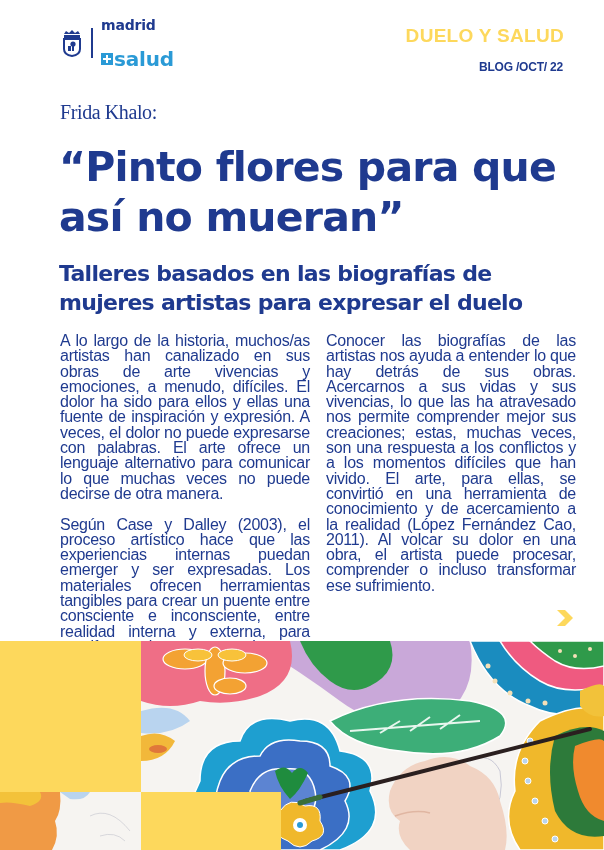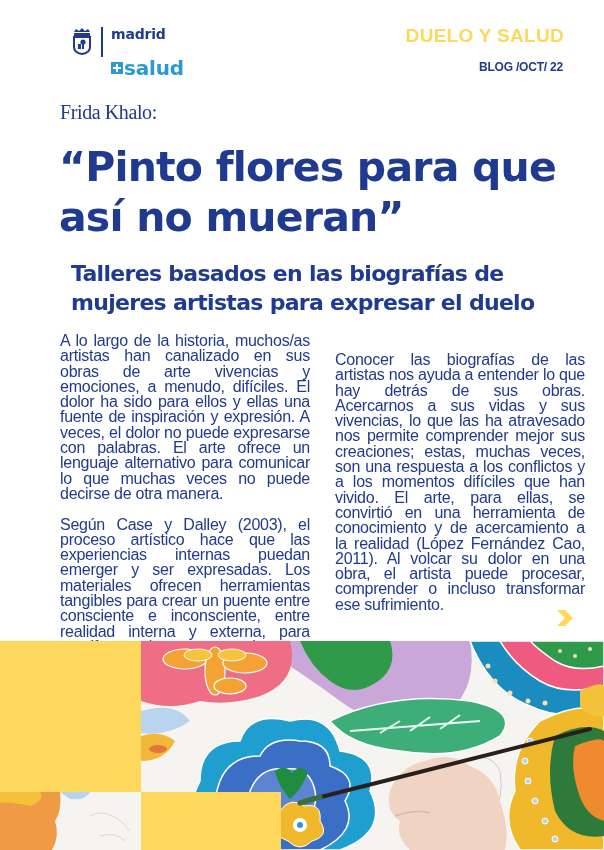--- a/index.html
+++ b/index.html
@@ -1,42 +1,42 @@
 <!DOCTYPE html>
 <html><head>
   <meta charset="utf-8">
   <style>
     * { margin: 0; padding: 0; box-sizing: border-box; }
     html, body { width: 604px; height: 850px; overflow: hidden; background: #ffffff; }
     body { position: relative; font-family: "DejaVu Sans", sans-serif; color: #1f3a8f; }
 
     
-    .logo { position: absolute; left: 72px; top: 27px; height: 32px; display: flex; }
+    .logo { position: absolute; left: 62px; top: 27px; height: 32px; display: flex; align-items: center; }
     .crest { width: 20px; height: 28px; position: relative; }
     .crest svg { width: 20px; height: 28px; display: block; }
     .logo-sep { width: 2px; height: 30px; background: #1f3a8f; margin: 0 8px 0 9px; }
     .logo-text { display: flex; flex-direction: column; line-height: 1; }
     .logo-madrid { font-family: "DejaVu Sans", sans-serif; font-weight: bold; font-size: 14px; color: #1f3a8f; letter-spacing: -0.2px; }
     .logo-salud { font-family: "DejaVu Sans", sans-serif; font-weight: bold; font-size: 20px; color: #2a9ad6; display: flex; align-items: center; margin-top: 17px; letter-spacing: -0.2px; }
     .plus-box { width: 12px; height: 12px; background: #2a9ad6; position: relative; margin-right: 1px; }
     .plus-box::before { content: ""; position: absolute; left: 5px; top: 2px; width: 2px; height: 8px; background: #fff; }
     .plus-box::after { content: ""; position: absolute; left: 2px; top: 5px; width: 8px; height: 2px; background: #fff; }
 
     .brand-title { position: absolute; right: 40px; top: 25px; font-family: "Liberation Sans", sans-serif; font-weight: bold; font-size: 19px; color: #fdd85c; letter-spacing: 0.3px; }
     .brand-sub { position: absolute; right: 41px; top: 60px; font-family: "Liberation Sans", sans-serif; font-weight: bold; font-size: 12px; color: #1f3a8f; letter-spacing: -0.2px; }
 
     
     .kicker { position: absolute; left: 60px; top: 101px; font-family: Liberation Serif, serif; font-size: 20px; color: #1f3a8f; letter-spacing: -0.4px; }
     .headline { position: absolute; left: 59px; top: 142px; width: 520px; font-family: "DejaVu Sans", sans-serif; font-size: 41px; line-height: 50px; color: #1f3a8f; letter-spacing: -0.8px; }
-    .subhead { position: absolute; left: 71px; top: 259px; width: 520px; font-family: "DejaVu Sans", sans-serif; font-size: 22px; line-height: 29px; color: #1f3a8f; letter-spacing: -0.7px; }
+    .subhead { position: absolute; left: 59px; top: 259px; width: 520px; font-family: "DejaVu Sans", sans-serif; font-size: 22px; line-height: 29px; color: #1f3a8f; letter-spacing: -0.7px; }
 
     
     .col { position: absolute; top: 333px; width: 250px; font-family: Liberation Sans, sans-serif; font-size: 16px; line-height: 15.3px; color: #1f3a8f; text-align: justify; letter-spacing: -0.25px; }
     .col-left { left: 60px; }
-    .col-right { left: 335px; margin-top: 19px; }
+    .col-right { left: 326px; }
     .col p { margin-bottom: 15.3px; }
 
     .next-arrow { position: absolute; left: 555px; top: 609px; width: 20px; height: 18px; cursor: pointer; }
     .next-arrow svg { width: 20px; height: 18px; display: block; }
 
     
     .mosaic { position: absolute; left: 0; top: 641px; width: 604px; height: 209px; overflow: hidden; }
     .art { position: absolute; left: 0; top: 0; width: 604px; height: 209px; }
     .art svg { width: 604px; height: 209px; display: block; }
     .yellow-block-1 { position: absolute; left: 0; top: 0; width: 141px; height: 151px; background: #fdd85c; }

